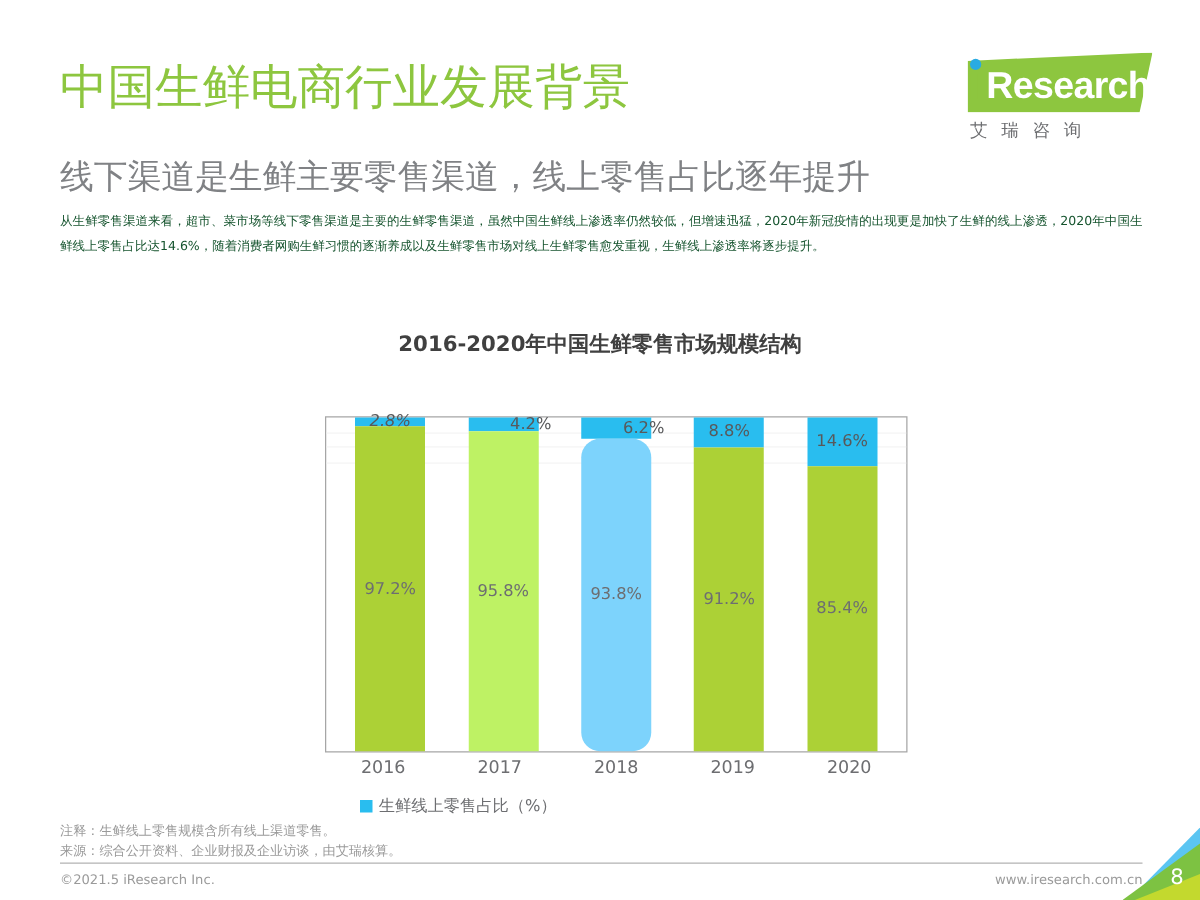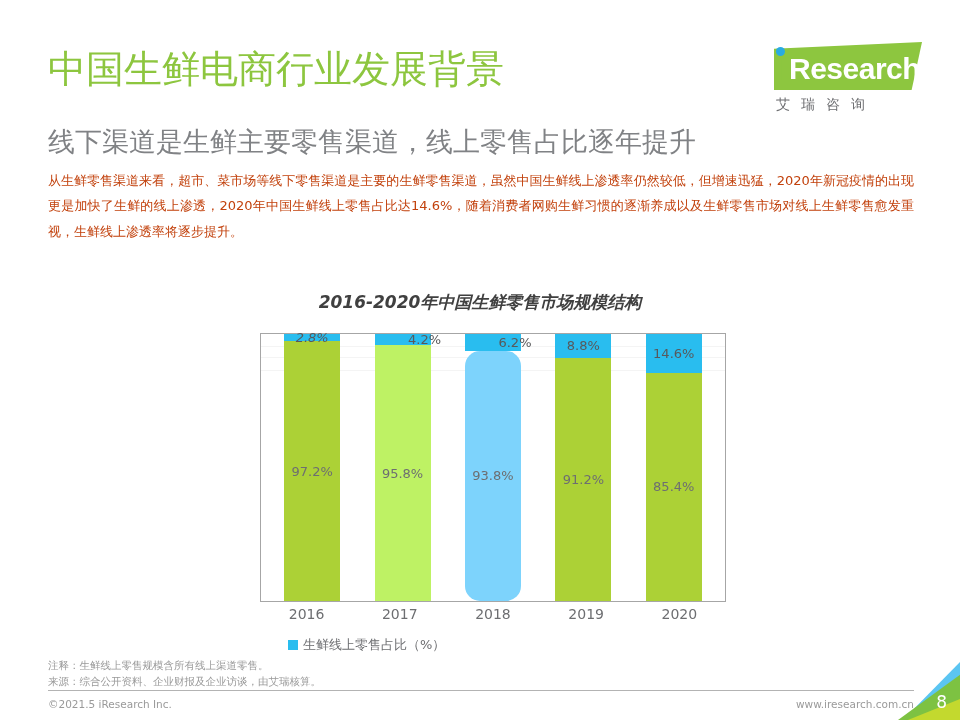--- a/index.html
+++ b/index.html
@@ -101,39 +101,38 @@
     line-height: 1.2;
     white-space: nowrap;
     font-family: Liberation Mono, monospace;
     margin-top: 16px;
   }
   .body-text {
     position: absolute;
     left: 48px;
     top: 168px;
     width: 866px;
-    font-size: 13px;
-    color: #c2410c;
+    font-size: 10px;
+    color: #14532d;
     line-height: 1.95;
     text-align: justify;
     font-family: "DejaVu Sans", sans-serif;
   }
 
   
   .chart-title {
     position: absolute;
     left: 0;
     right: 0;
-    top: 291px;
+    top: 264px;
     text-align: center;
     font-size: 17px;
     font-weight: bold;
     color: #404040;
     font-family: "DejaVu Sans", sans-serif;
-    font-style: italic;
   }
   .plot {
     position: absolute;
     left: 260px;
     top: 333px;
     width: 466px;
     height: 269px;
     border: 1px solid #a6a6a6;
     box-sizing: border-box;
     background: #fff;

